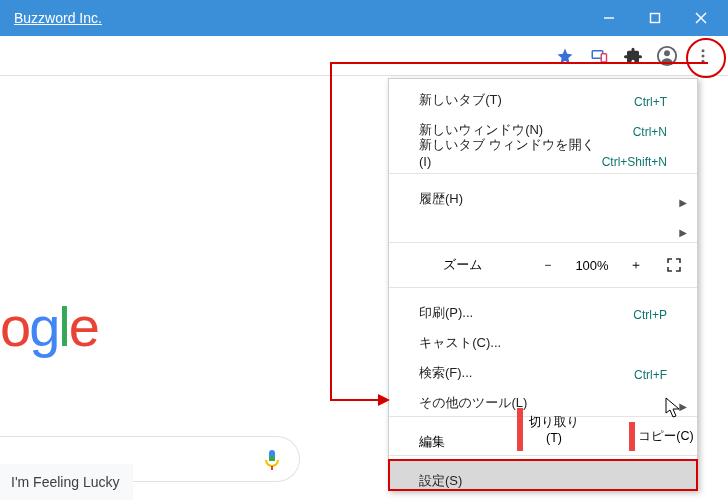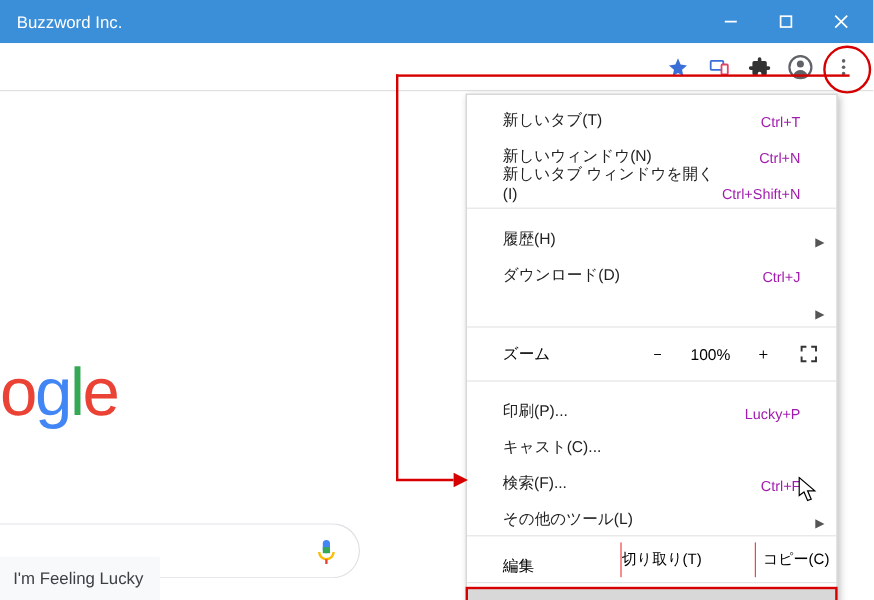--- a/index.html
+++ b/index.html
@@ -1,50 +1,50 @@
 <!DOCTYPE html>
 <html><head>
 <meta charset="utf-8">
 <style>
   * { box-sizing: border-box; margin: 0; padding: 0; }
   body { font-family: "Segoe UI", Arial, sans-serif; font-size: 13px; width: 728px; height: 500px; overflow: hidden; position: relative; background: #fff; }
   .titlebar { background: #3b8fd9; height: 36px; display: flex; align-items: center; padding: 0 4px 0 14px; color: #fff; }
-  .title { flex: 1; font-size: 14px; }
+  .title { flex: 1; font-size: 14px; text-decoration: underline; }
   .win-btns { display: flex; }
   .win-btn { width: 46px; height: 36px; display: flex; align-items: center; justify-content: center; color: #fff; }
   .toolbar { height: 40px; background: #fff; border-bottom: 1px solid #e0e0e0; display: flex; justify-content: flex-end; align-items: center; gap: 12px; padding: 0 12px; }
   .tool-icon { width: 22px; height: 22px; display: flex; align-items: center; justify-content: center; }
   .kebab { width: 26px; height: 26px; border-radius: 50%; display: flex; align-items: center; justify-content: center; position: relative; }
   .kebab svg circle.dot { fill: #5f6368; }
   .highlight-circle { position: absolute; top: 38px; right: 2px; width: 40px; height: 40px; border: 2px solid #d60000; border-radius: 50%; z-index: 50; pointer-events: none; }
   .page { position: relative; height: calc(500px - 76px); }
   .google-logo { position: absolute; top: 218px; left: 0; font-size: 56px; font-weight: 500; letter-spacing: -2px; font-family: Arial, sans-serif; }
   .g1 { color: #ea4335; }
   .g2 { color: #4285f4; }
   .g3 { color: #34a853; }
   .g4 { color: #ea4335; }
   .searchbar { position: absolute; top: 360px; left: 0; width: 300px; height: 46px; border: 1px solid #dfe1e5; border-top-right-radius: 24px; border-bottom-right-radius: 24px; border-left: none; display: flex; align-items: center; justify-content: flex-end; padding-right: 16px; }
   .mic { width: 20px; height: 20px; }
   .lucky { position: absolute; top: 464px; left: -2px; padding: 9px 12px; background: #f8f9fa; font-size: 14px; color: #3c4043; border:1px solid #f8f9fa; }
   .menu { position: absolute; top: 78px; left: 388px; width: 310px; background: #fff; border: 1px solid #cfcfcf; box-shadow: 2px 2px 6px rgba(0,0,0,0.25); z-index: 40; }
   .menu-item { position: relative; display: flex; align-items: flex-end; padding: 0 30px; height: 30px; color: #222; }
   .menu-item .lbl { flex: 1; }
-  .menu-item .sc { color: #a21caf; font-size: 12px; }
+  .menu-item .sc { color: #0f766e; font-size: 12px; }
   .menu-item .chev { position: absolute; right: 10px; color: #555; font-size: 10px; }
   .menu-sep { height: 1px; background: #e4e4e4; margin: 4px 0; }
   .menu-item.highlighted { background: #d8d8d8; outline: 2px solid #d60000; outline-offset: -1px; }
   .zoom-row { display: flex; align-items: center; height: 36px; padding: 0 4px 0 30px; }
-  .zoom-row .lbl { flex: 1; }
+  .zoom-row .lbl { flex: 1; margin-left: 24px; }
   .zoom-ctrl { display: flex; align-items: center; gap: 0; }
   .zoom-btn { width: 38px; height: 28px; display: flex; align-items: center; justify-content: center; }
   .zoom-val { width: 50px; text-align: center; }
   .full-btn { width: 38px; height: 28px; display: flex; align-items: center; justify-content: center; }
   .edit-row { display: flex; align-items: flex-end; height: 30px; padding: 0 0 0 30px; }
   .edit-row .lbl { width: 54px; }
-  .edit-cell { flex: 1; text-align: center; border-left: 1px solid #ef4444; padding: 6px 0; font-size: 12.5px; margin-left: 44px; }
+  .edit-cell { flex: 1; text-align: center; border-left: 6px solid #ef4444; padding: 6px 0; font-size: 12.5px; margin-left: 44px; }
   .cursor-img { position: absolute; top: 397px; left: 665px; z-index: 60; pointer-events:none; }
   .annot-box { position: absolute; top: 62px; left: 330px; width: 378px; height: 338px; border: 2px solid #d60000; border-right: none; border-bottom: none; z-index: 45; pointer-events:none; }
   .annot-arrow { position: absolute; top: 392px; left: 330px; z-index: 46; pointer-events:none; }
 </style>
 </head>
 <body>
 
 <div class="titlebar">
   <div class="title">Buzzword Inc.</div>
   <div class="win-btns">
@@ -131,44 +131,40 @@
   <div class="menu-item">
       <span class="lbl">新しいタブ ウィンドウを開く(I)</span>
       <span class="sc">Ctrl+Shift+N</span>
     </div>
   <div class="menu-sep"></div>
   <div class="menu-item">
       <span class="lbl">履歴(H)</span>
       <span class="chev">▶</span>
     </div>
   <div class="menu-item">
-      <span class="lbl">ダウンロード(D)</span>
-      <span class="sc">Ctrl+J</span>
-    </div>
-  <div class="menu-item">
       <span class="chev">▶</span>
     </div>
   <div class="menu-sep"></div>
   <div class="zoom-row">
     <span class="lbl">ズーム</span>
     <div class="zoom-ctrl">
       <div class="zoom-btn">－</div>
       <div class="zoom-val">100%</div>
       <div class="zoom-btn">＋</div>
       <div class="full-btn">
           <svg width="16" height="16" viewBox="0 0 16 16" fill="none" stroke="#333" stroke-width="1.6">
             <path d="M2 6V2h4M14 6V2h-4M2 10v4h4M14 10v4h-4"></path>
           </svg>
         </div>
     </div>
   </div>
   <div class="menu-sep"></div>
   <div class="menu-item">
       <span class="lbl">印刷(P)...</span>
-      <span class="sc">Lucky+P</span>
+      <span class="sc">Ctrl+P</span>
     </div>
   <div class="menu-item">
       <span class="lbl">キャスト(C)...</span>
     </div>
   <div class="menu-item">
       <span class="lbl">検索(F)...</span>
       <span class="sc">Ctrl+F</span>
     </div>
   <div class="menu-item">
       <span class="lbl">その他のツール(L)</span>

